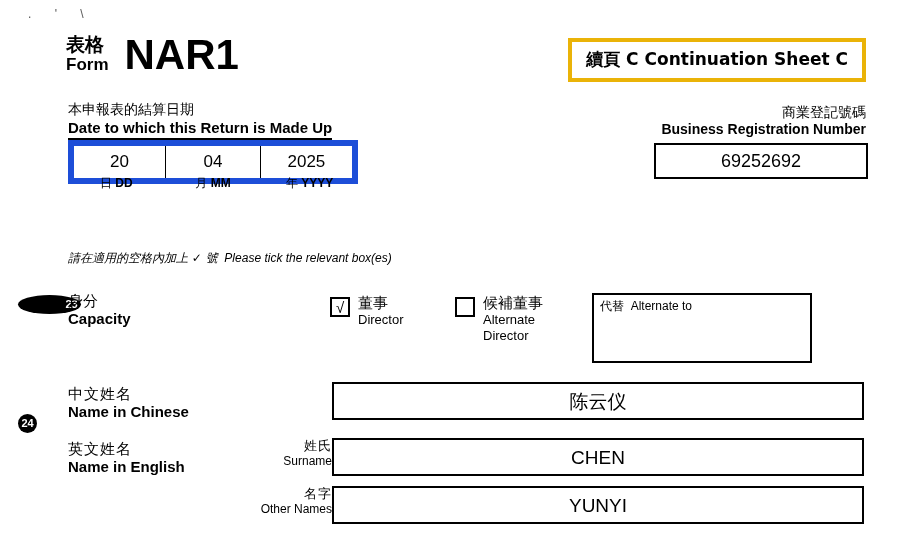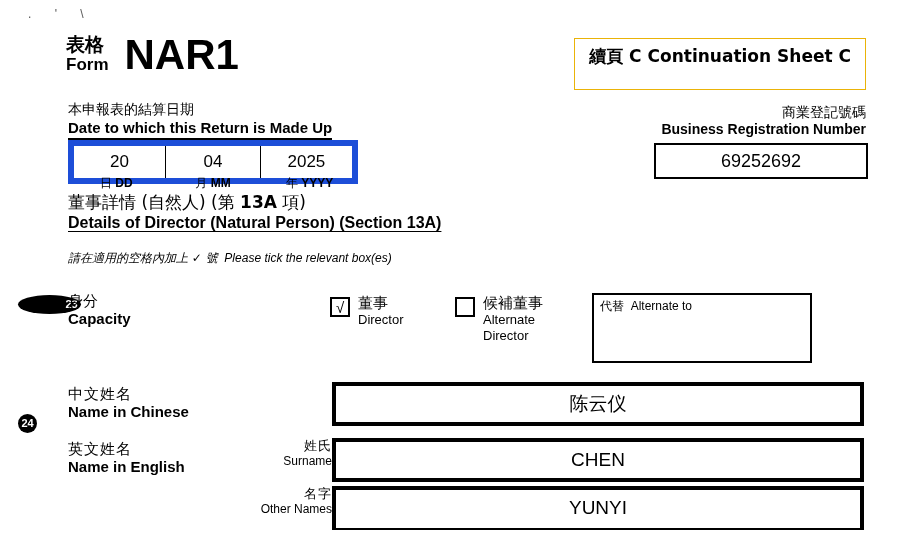--- a/index.html
+++ b/index.html
@@ -61,22 +61,22 @@
     letter-spacing: 0px;
     line-height: 1;
     padding-bottom: 0px;
   }
 
   
   .cont-box {
     position: absolute;
     right: 58px;
     top: 38px;
-    border: 1px solid #eab308;
-    padding: 6px 14px 21px 14px;
+    border: 4px solid #eab308;
+    padding: 6px 14px 7px 14px;
     font-size: 17px;
     font-weight: bold;
     font-family: "DejaVu Sans", sans-serif;
     white-space: nowrap;
   }
 
   
   .date-label {
     position: absolute;
     left: 68px;
@@ -298,22 +298,22 @@
     letter-spacing: 1px;
   }
   .sub-label .en { font-size: 12px; }
   .sub-surname { left: 222px; top: 438px; }
   .sub-other   { left: 222px; top: 486px; }
 
   .value-box {
     position: absolute;
     left: 332px;
     width: 532px;
-    height: 44px;
-    border: 4px solid #000000;
+    height: 38px;
+    border: 2px solid #000000;
     box-sizing: border-box;
     text-align: center;
     font-size: 19px;
     line-height: 35px;
   }
   .value-box.cjk {
     font-family: "DejaVu Sans", sans-serif;
   }
   .box-name-cn { top: 382px; }
   .box-surname { top: 438px; }
@@ -356,24 +356,20 @@
     <div><span class="cn-char">月</span> <b>MM</b></div>
     <div><span class="cn-char">年</span> <b>YYYY</b></div>
   </div>
 
   <div class="brn-label">
     <div class="cn">商業登記號碼</div>
     <div class="en">Business Registration Number</div>
   </div>
   <div class="brn-box">69252692</div>
 
-  <div class="section-heading">
-    <div class="cn"><span>董事詳情 (自然人) (第 </span><b>13A</b><span> 項)</span></div>
-    <div class="en">Details of Director (Natural Person) (Section 13A)</div>
-  </div>
   <div class="tick-note">
     <span class="cn">請在適用的空格內加上 ✓ 號</span>&nbsp;&nbsp;<span>Please tick the relevant box(es)</span>
   </div>
 
   <div class="bullet bullet-23">23</div>
   <div class="capacity-label">
     <div class="cn">身分</div>
     <div class="en">Capacity</div>
   </div>
 

